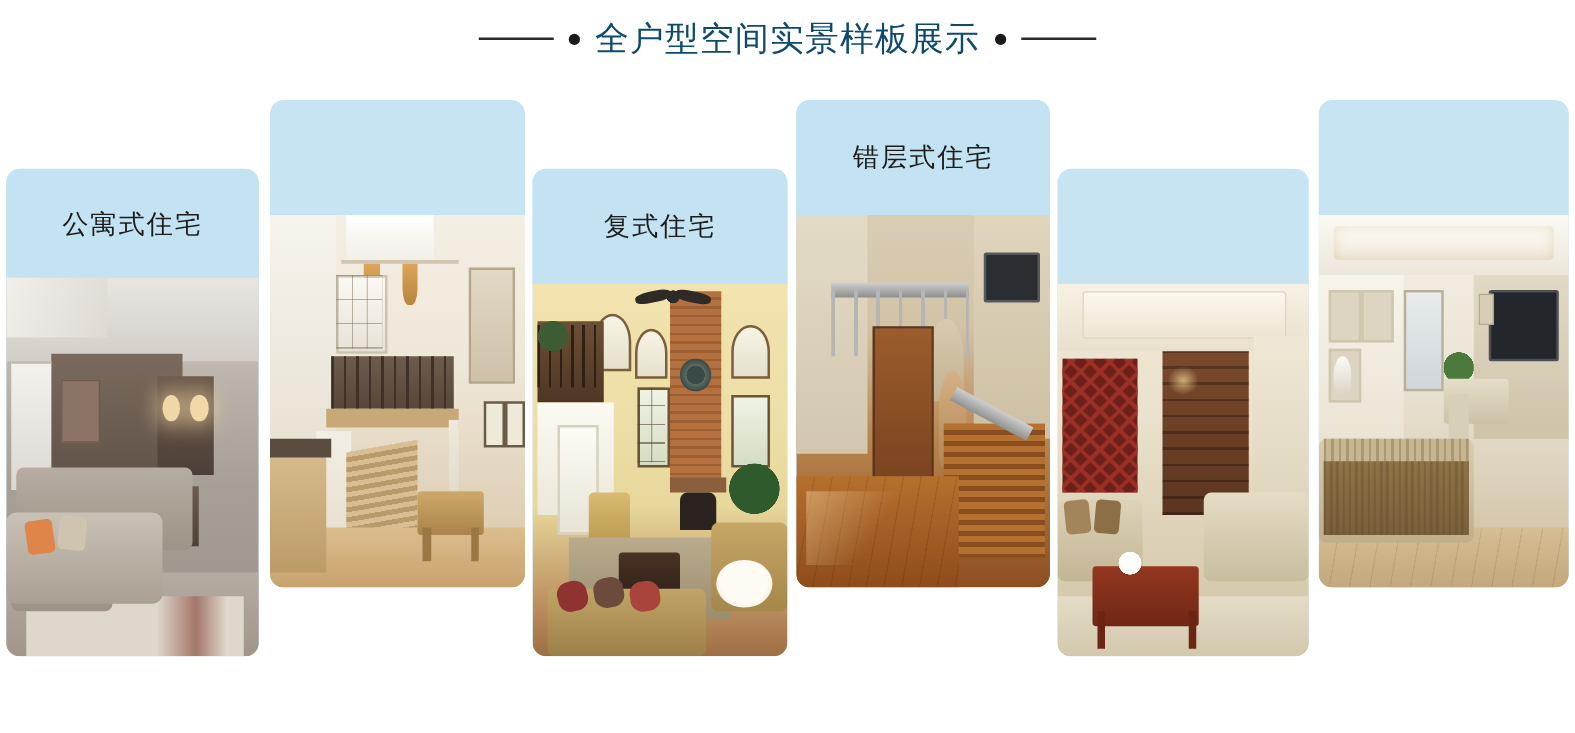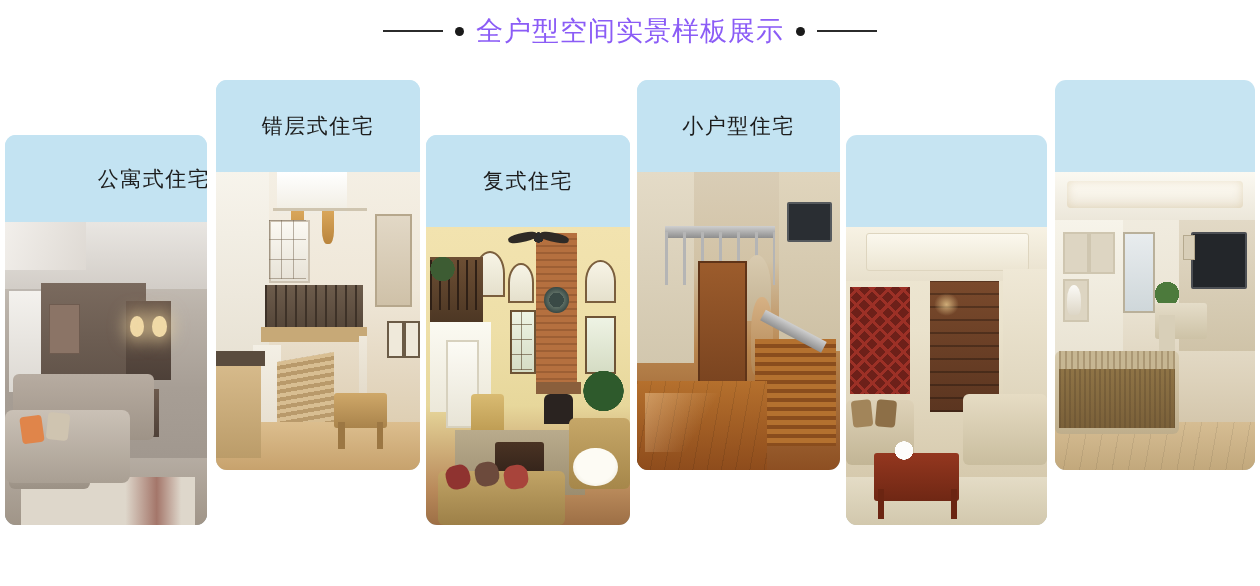--- a/index.html
+++ b/index.html
@@ -224,27 +224,27 @@
   .p6 .bedTop { left:2%; top:60%; width:58%; height:9%; background: repeating-linear-gradient(90deg, rgba(120,95,60,.35) 0 2px, rgba(0,0,0,0) 2px 6px), #c6b692; }
   .p6 .bedWeave { left:2%; top:66%; width:58%; height:20%; background: repeating-linear-gradient(90deg, rgba(95,74,46,.38) 0 2px, rgba(0,0,0,0) 2px 5px), linear-gradient(#8f7446,#7a6039); }
   .p6 .floor  { left:0; top:84%; width:100%; height:16%; background: repeating-linear-gradient(100deg, rgba(0,0,0,.07) 0 1px, rgba(0,0,0,0) 1px 16px), linear-gradient(#d6bd93,#c2a87c); }
 </style>
 </head>
 <body style="background: rgb(255, 255, 255);">
 
 <div id="section-title">
   <span class="title-rule" style="background: rgb(43, 43, 43);"></span>
   <span class="title-dot"></span>
-  <span id="section-title-text" style="color: #8b5cf6; text-align: center;">全户型空间实景样板展示</span>
+  <span id="section-title-text" style="color: #0c4a6e; text-align: center;">全户型空间实景样板展示</span>
   <span class="title-dot"></span>
   <span class="title-rule" style="background: rgb(43, 43, 43);"></span>
 </div>
 
 <div class="card" id="card-0" style="left: 5px; top: 135px; width: 202px; height: 390px;">
-  <div class="card-header" style="height: 87px; background: rgb(195, 227, 242); padding-left: 48px;">
+  <div class="card-header" style="height: 87px; background: rgb(195, 227, 242);">
     <span class="card-header-label">公寓式住宅</span>
   </div>
   <div class="card-photo" style="top: 87px; height: 303px;">
     <div class="ph p1">
       <i class="ceil"></i>
         <i class="ceilL"></i>
         <i class="backwall"></i>
         <i class="cab"></i>
       <i class="art"></i>
         <i class="lamp"></i>
@@ -257,23 +257,20 @@
         <i class="sofaB"></i>
       <i class="ottom"></i>
         <i class="sofaA"></i>
         <i class="cush1"></i>
         <i class="cush2"></i>
     </div>
   </div>
 </div>
 
 <div class="card" id="card-1" style="left: 216px; top: 80px; width: 204px; height: 390px;">
-  <div class="card-header" style="height: 92px; background: rgb(195, 227, 242);">
-    <span class="card-header-label">错层式住宅</span>
-  </div>
   <div class="card-photo" style="top: 92px; height: 298px;">
     <div class="ph p2">
       <i class="wallL"></i>
         <i class="skyl"></i>
         <i class="beam"></i>
         <i class="pend1"></i>
         <i class="pend2"></i>
       <i class="winTop"></i>
         <i class="winGrid"></i>
         <i class="doorR"></i>
@@ -328,21 +325,21 @@
       <i class="lampsh"></i>
       <i class="fan"></i>
         <i class="fanb1"></i>
         <i class="fanb2"></i>
     </div>
   </div>
 </div>
 
 <div class="card" id="card-3" style="left: 637px; top: 80px; width: 203px; height: 390px;">
   <div class="card-header" style="height: 92px; background: rgb(195, 227, 242);">
-    <span class="card-header-label">小户型住宅</span>
+    <span class="card-header-label">错层式住宅</span>
   </div>
   <div class="card-photo" style="top: 92px; height: 298px;">
     <div class="ph p4">
       <i class="wallL"></i>
         <i class="wallR"></i>
         <i class="tv"></i>
       <i class="rail"></i>
         <i class="railbars"></i>
       <i class="doorArch"></i>
         <i class="door"></i>

